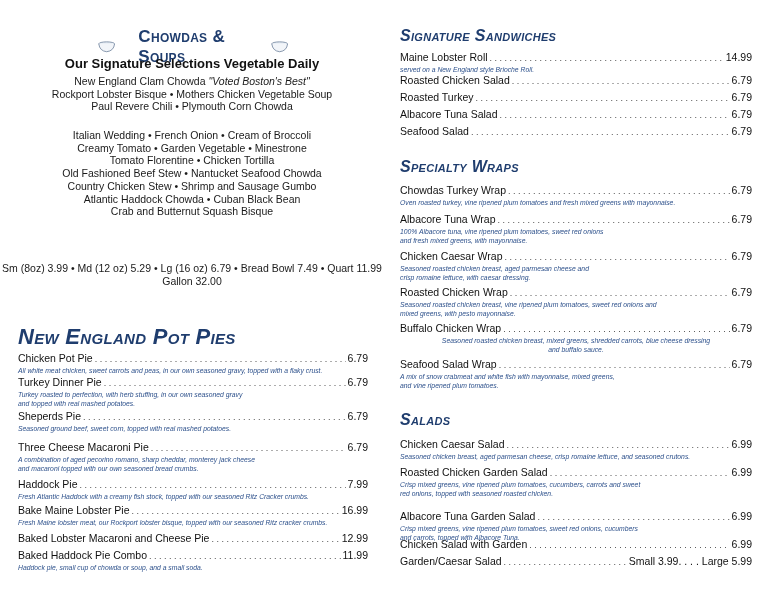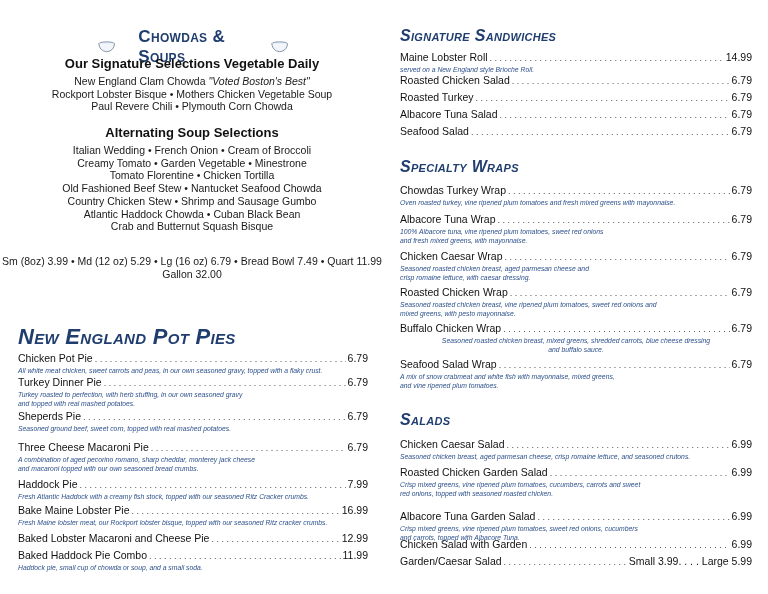--- a/index.html
+++ b/index.html
@@ -49,33 +49,32 @@
 <div class="center-block" style="top:56px;">
   <div class="subhead">Our Signature Selections Vegetable Daily</div>
   <div style="margin-top:4px;">
     <div class="soup-line"><span>New England Clam Chowda </span><i>"Voted Boston's Best"</i></div>
     <div class="soup-line">Rockport Lobster Bisque • Mothers Chicken Vegetable Soup</div>
     <div class="soup-line">Paul Revere Chili • Plymouth Corn Chowda</div>
   </div>
 </div>
 
 <div class="center-block" style="top:125px;">
-  <div class="subhead">Alternating Soup Selections</div>
   <div style="margin-top:4px;">
     <div class="soup-line">Italian Wedding • French Onion • Cream of Broccoli</div>
     <div class="soup-line">Creamy Tomato • Garden Vegetable • Minestrone</div>
     <div class="soup-line">Tomato Florentine • Chicken Tortilla</div>
     <div class="soup-line">Old Fashioned Beef Stew • Nantucket Seafood Chowda</div>
     <div class="soup-line">Country Chicken Stew • Shrimp and Sausage Gumbo</div>
     <div class="soup-line">Atlantic Haddock Chowda • Cuban Black Bean</div>
     <div class="soup-line">Crab and Butternut Squash Bisque</div>
   </div>
 </div>
 
-<div class="center-block" style="top:255px;">
+<div class="center-block" style="top:262px;">
   <div class="soup-line">Sm (8oz) 3.99 • Md (12 oz) 5.29 • Lg (16 oz) 6.79 • Bread Bowl 7.49 • Quart 11.99</div>
   <div class="soup-line">Gallon 32.00</div>
 </div>
 
 <div class="section-title pot-title">New England Pot Pies</div>
 
 <div class="col-left">
   <div class="item" style="top:352px;">
     <div class="item-row">
         <span class="item-name">Chicken Pot Pie</span>

